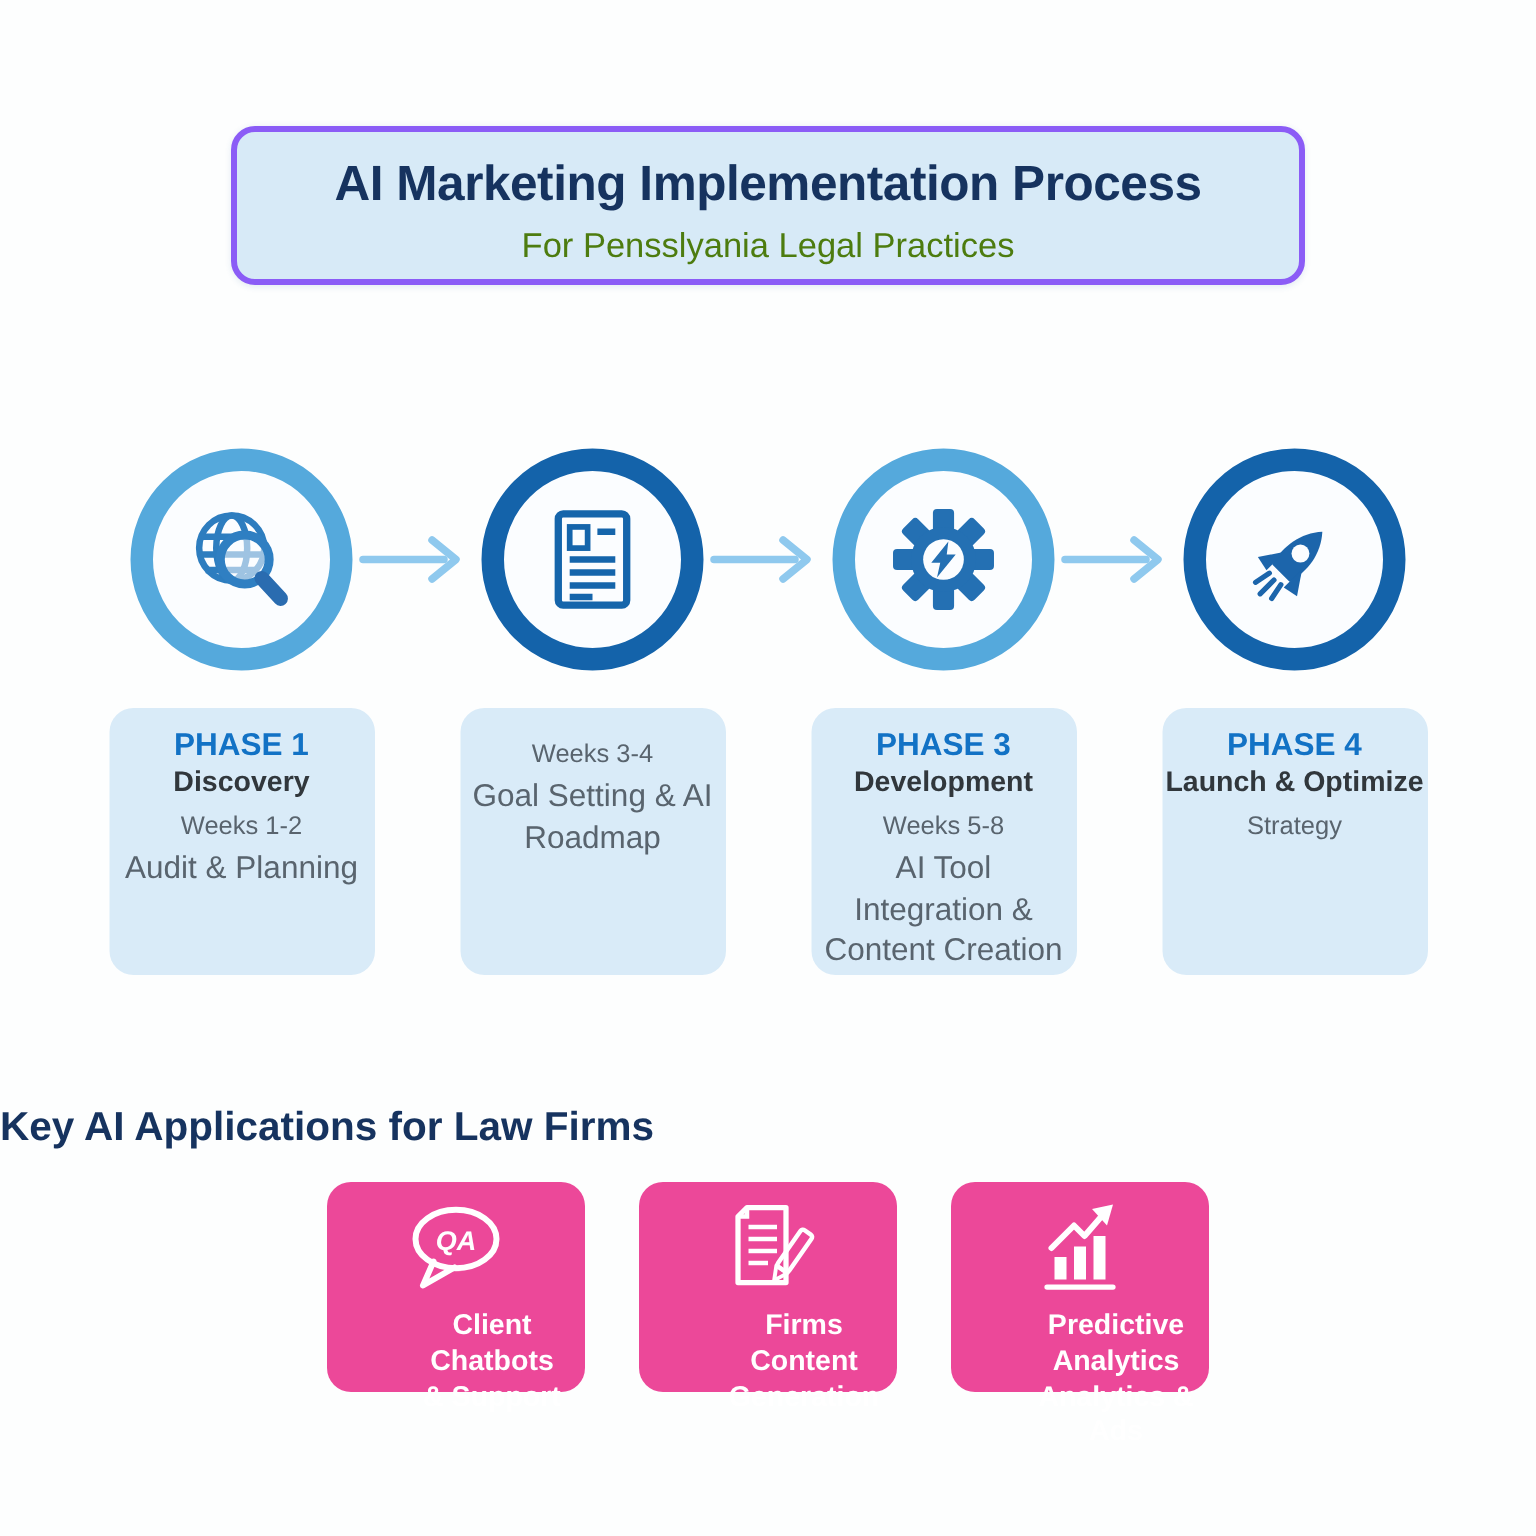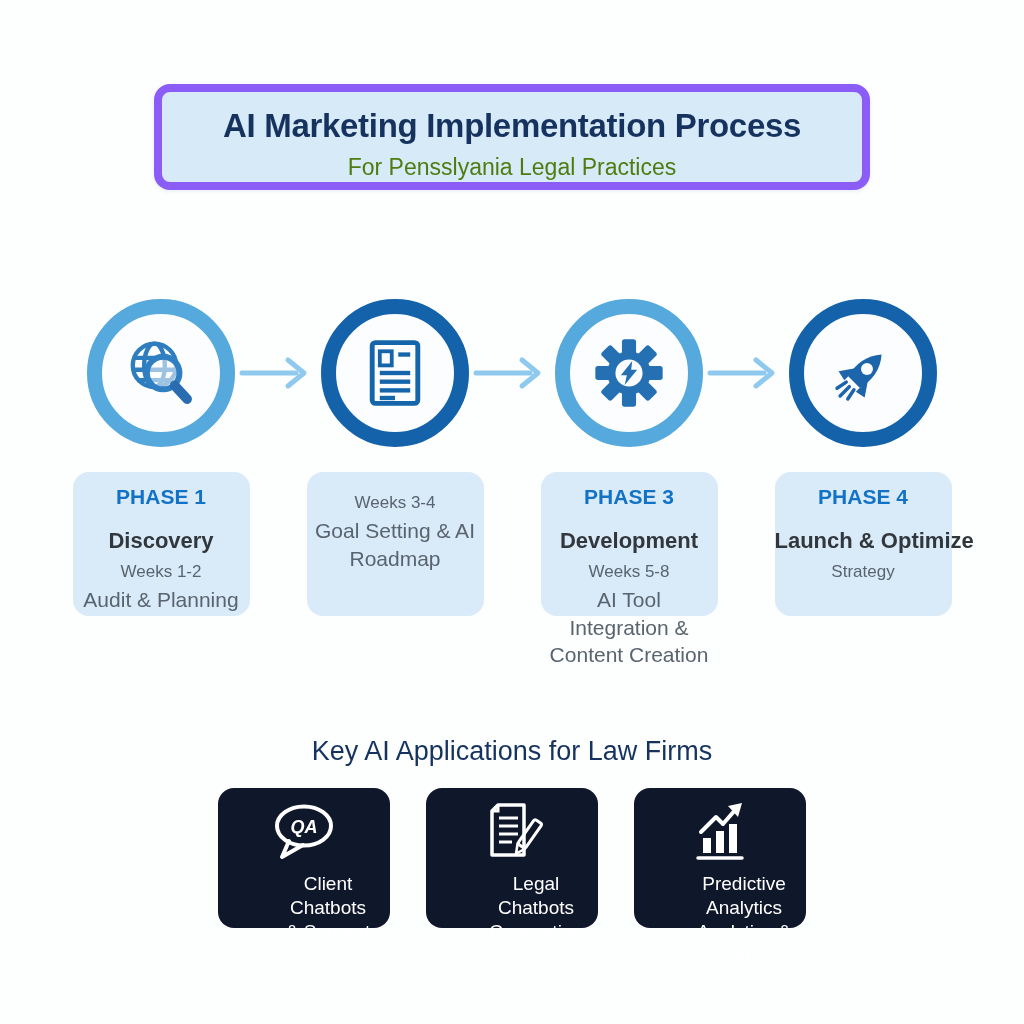--- a/index.html
+++ b/index.html
@@ -4,21 +4,21 @@
 <style>
   html,body{margin:0;padding:0;}
   body{
     width:1024px;height:1024px;position:relative;background:#fdfefe;
     font-family:"Liberation Sans",sans-serif;overflow:hidden;
   }
   
   .header-box{
     position:absolute;top:84px;left:50%;transform:translateX(-50%);
     width:716px;height:106px;box-sizing:border-box;
-    background:#d7eaf7;border:8px solid #8b5cf6;border-radius:16px;
+    background:#d7eaf7;border:4px solid #8b5cf6;border-radius:16px;
     text-align:center;box-shadow:0 1px 4px rgba(40,100,160,.12);
   }
   .header-title{
     margin-top:15px;font-size:33px;font-weight:bold;color:#16335f;letter-spacing:-.3px;
   }
   .header-subtitle{
     margin-top:9px;font-size:23px;color:#4d7c0f;
   }
   
   .phase-circles{
@@ -32,44 +32,44 @@
   }
   .ring-light{border:15px solid #55a9dc;}
   .ring-dark{border:15px solid #1463aa;}
   .flow-arrow{width:86px;flex:0 0 auto;display:flex;align-items:center;justify-content:center;}
   
   .phase-cards{
     position:absolute;top:472px;left:0;width:1024px;
     display:flex;justify-content:center;gap:57px;
   }
   .phase-card{
-    width:177px;height:144px;box-sizing:border-box;flex:0 0 auto;
+    width:177px;height:178px;box-sizing:border-box;flex:0 0 auto;
     background:#d9ebf8;border-radius:16px;text-align:center;padding-top:13px;
   }
   .phase-label{font-size:21px;font-weight:bold;color:#1272c5;}
-  .phase-title{font-size:22px;font-weight:bold;color:#31373c;margin-top:19px;white-space:nowrap;}
+  .phase-title{font-size:19px;font-weight:bold;color:#31373c;margin-top:2px;white-space:nowrap;}
   .phase-weeks{font-size:17px;color:#59646e;margin-top:8px;}
   .phase-desc{font-size:21px;color:#59646e;margin-top:4px;line-height:1.32;padding:0 8px;}
   
   .apps-heading{
-    position:absolute;top:736px;left:0;width:1024px;text-align:center;
-    font-size:27px;font-weight:normal;color:#16335f;
+    position:absolute;top:736px;left:0;width:1024px;text-align:left;
+    font-size:27px;font-weight:bold;color:#16335f;
   }
   .apps-row{
     position:absolute;top:788px;left:0;width:1024px;
     display:flex;justify-content:center;gap:36px;
   }
   .app-card{
     width:172px;height:140px;box-sizing:border-box;flex:0 0 auto;
-    background:#0f172a;border-radius:16px;color:#fff;text-align:center;
+    background:#ec4899;border-radius:16px;color:#fff;text-align:center;
     display:flex;flex-direction:column;align-items:center;
     padding-top:12px;
   }
   .app-icon{height:66px;display:flex;align-items:center;justify-content:center;}
-  .app-label{margin-top:8px;font-size:19px;font-weight:normal;line-height:1.25;margin-left:48px;}
+  .app-label{margin-top:8px;font-size:19px;font-weight:bold;line-height:1.25;margin-left:48px;}
   svg{display:block;}
 </style>
 </head>
 <body>
 
 <div class="header-box">
   <div class="header-title">AI Marketing Implementation Process</div>
   <div class="header-subtitle">For Pensslyania Legal Practices</div>
 </div>
 
@@ -210,21 +210,21 @@
         <line x1="23" y1="26" x2="42" y2="26" stroke="#ffffff" stroke-width="3"></line>
         <line x1="23" y1="34" x2="42" y2="34" stroke="#ffffff" stroke-width="3"></line>
         <line x1="23" y1="42" x2="36" y2="42" stroke="#ffffff" stroke-width="3"></line>
         <g transform="rotate(35 51 38)">
           <rect x="46.5" y="18" width="9" height="30" rx="2" fill="none" stroke="#ffffff" stroke-width="3"></rect>
           <path d="M46.5,48 L55.5,48 L51,57 Z" fill="none" stroke="#ffffff" stroke-width="2.6" stroke-linejoin="round"></path>
         </g>
       </svg>
     </div>
     <div class="app-label">
-      <div>Legal Chatbots</div>
+      <div>Firms Content</div>
       <div>Generation</div>
     </div>
   </div>
 
   <div class="app-card">
     <div class="app-icon">
       <svg width="72" height="64" viewBox="0 0 72 64">
         <rect x="19" y="38" width="8" height="15" fill="#ffffff"></rect>
         <rect x="32" y="31" width="8" height="22" fill="#ffffff"></rect>
         <rect x="45" y="24" width="8" height="29" fill="#ffffff"></rect>

